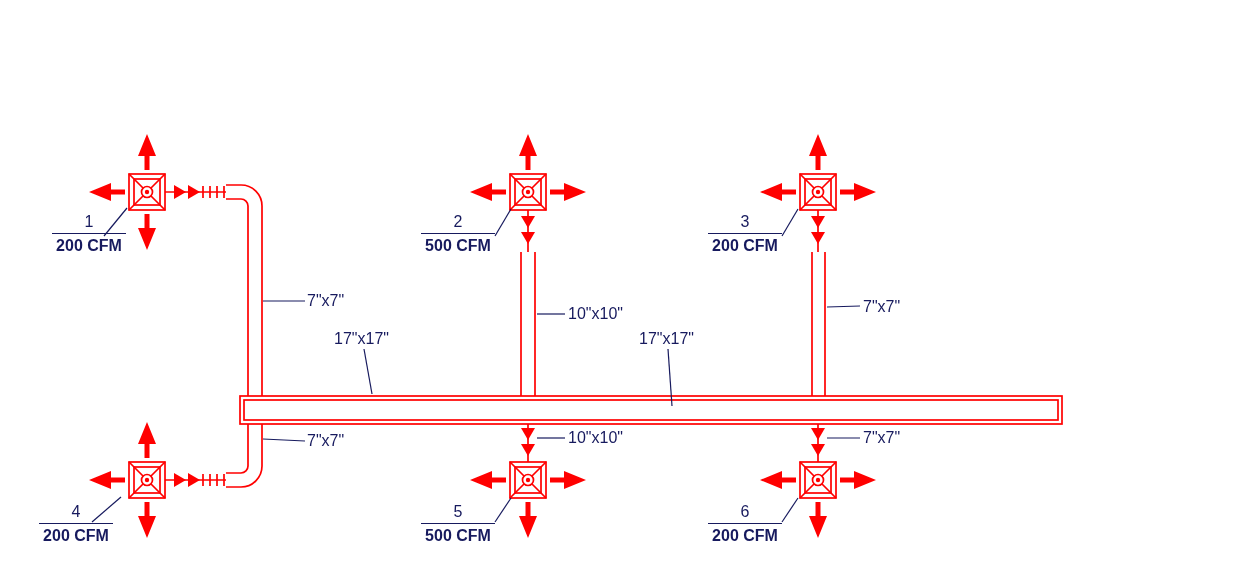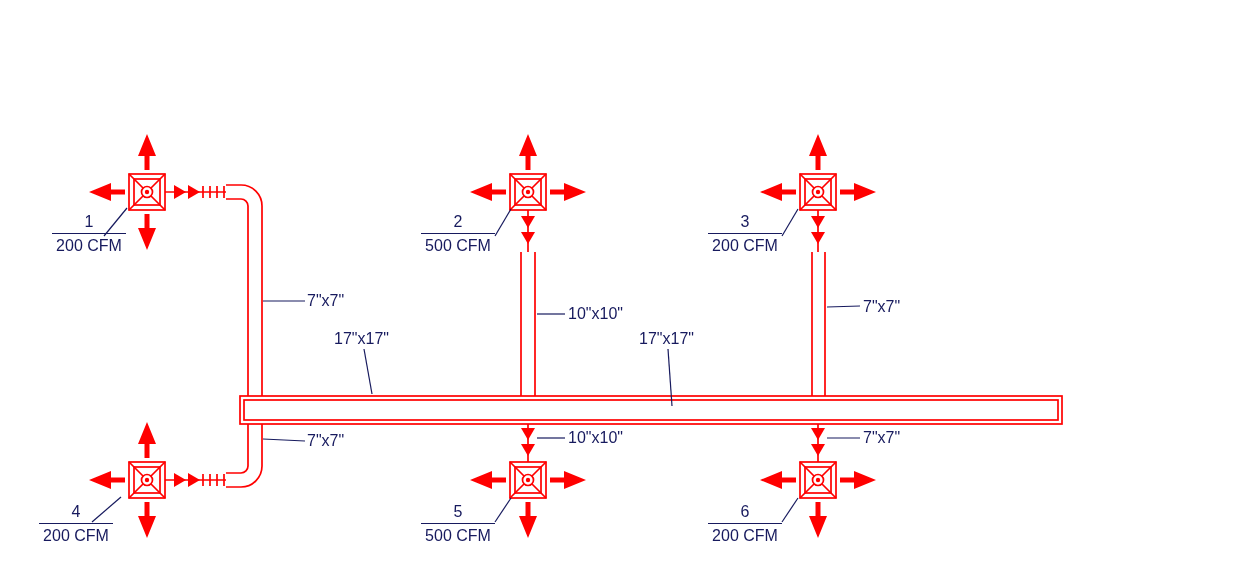--- a/index.html
+++ b/index.html
@@ -8,21 +8,21 @@
     position:relative; width:1244px; height:569px; background:#ffffff;
     font-family:"Liberation Sans", sans-serif; overflow:hidden;
   }
   .canvas > svg { position:absolute; left:0; top:0; }
   .red-stroke { stroke:var(--duct); fill:none; stroke-width:1.7; }
   .red-fill   { fill:var(--duct); stroke:none; }
   .leader     { stroke:var(--text); fill:none; stroke-width:1.2; }
   .dlabel { position:absolute; text-align:center; color:var(--text); font-size:16px; }
   .dlabel .num { line-height:20px; }
   .dlabel .bar { border-top:1.4px solid var(--text); margin:1px 0 2px 0; height:0; }
-  .dlabel .cfm { line-height:19px; white-space:nowrap; }
+  .dlabel .cfm { line-height:19px; white-space:nowrap;font-weight:bold; }
   .slabel { position:absolute; color:var(--text); font-size:16px; line-height:18px; white-space:nowrap; }
 </style>
 </head>
 <body>
 
 <div class="canvas">
 
   <svg width="1244" height="569" viewBox="0 0 1244 569">
     <defs>
       <g id="diffuser-core">

